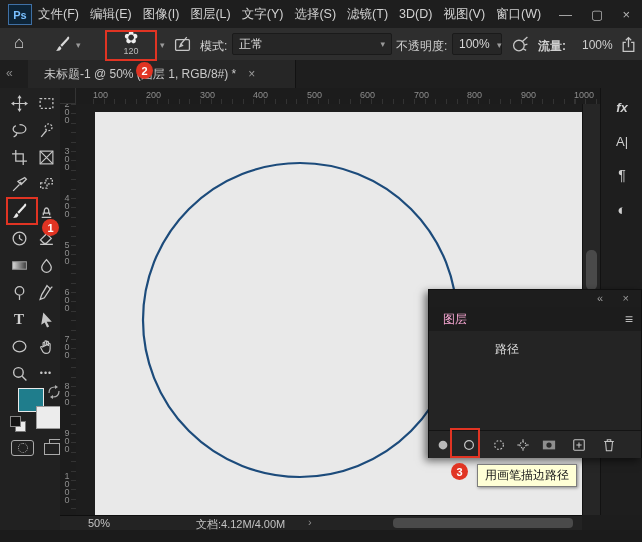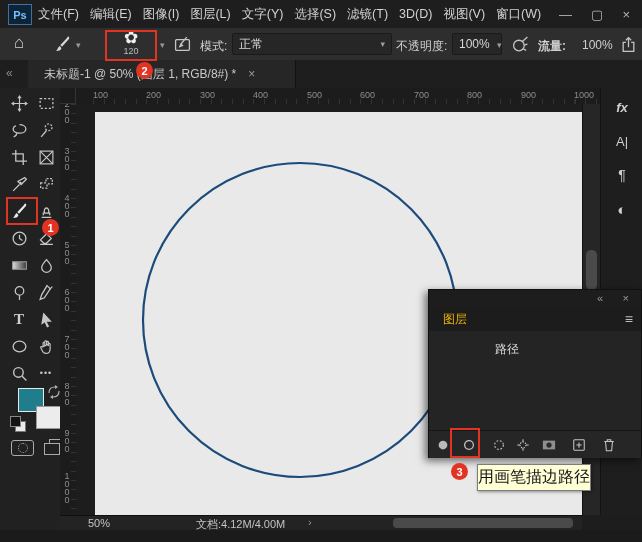--- a/index.html
+++ b/index.html
@@ -42,40 +42,40 @@
   .vscroll{left:582px;top:104px;width:18px;height:411px;background:#262626;border-left:1px solid #121212;box-sizing:border-box;}
   .vthumb{left:3px;top:146px;width:11px;height:40px;background:#4a4a4a;border-radius:5px;}
   
   .sidestrip{left:600px;top:88px;width:42px;height:427px;background:#1e1e1e;border-left:1px solid #121212;box-sizing:border-box;}
   .sideicon{width:42px;height:30px;display:flex;align-items:center;justify-content:center;color:#cfcfcf;}
   
   .panel{left:428px;top:289px;width:214px;height:169px;background:#242424;border:1px solid #101010;
          box-shadow:-3px 3px 8px rgba(0,0,0,.55);box-sizing:border-box;z-index:5;}
   .phead{left:0;top:0;width:212px;height:17px;background:#1d1d1d;}
   .ptabs{left:0;top:17px;width:212px;height:24px;background:#1c1c1c;display:flex;align-items:stretch;font-size:12px;}
-  .ptab{padding:0 14px;display:flex;align-items:center;color:#eab308;}
+  .ptab{padding:0 14px;display:flex;align-items:center;color:#f9a8d4;}
   .ptab.active{background:#2a2a2a;color:#dadada;margin-top:42px;}
   .pcontent{left:0;top:41px;width:212px;height:99px;background:#262626;}
   .prow{left:0;top:5px;width:212px;height:40px;background:#373737;display:flex;align-items:center;}
   .pthumb{margin-left:6px;width:34px;height:34px;background:#454545;border:1px solid #6e6e6e;display:flex;align-items:center;justify-content:center;box-sizing:border-box;}
   .pthumb .dot{width:19px;height:19px;border-radius:50%;background:#ffffff;}
   .plabel{margin-left:16px;font-style:italic;font-size:12.5px;color:#e0e0e0;}
   .picons{left:0;top:140px;width:212px;height:27px;background:#262626;border-top:1px solid #141414;display:flex;align-items:center;}
   .pic{width:16px;height:16px;display:flex;align-items:center;justify-content:center;}
   .pic svg{width:14px;height:14px;}
   
   .statusbar{left:60px;top:515px;width:522px;height:15px;background:#232323;border-top:1px solid #0f0f0f;font-size:11px;color:#c3c3c3;}
   .hthumb{left:333px;top:2px;width:180px;height:10px;background:#4a4a4a;border-radius:4px;}
   .bottomstrip{left:0;top:530px;width:642px;height:12px;background:#1b1b1b;}
   
   .rbox{border:2px solid #e13423;z-index:9;background:transparent;}
   .badge{width:17px;height:17px;border-radius:50%;background:#e13423;color:#fff;font-size:11px;font-weight:bold;
          display:flex;align-items:center;justify-content:center;z-index:10;}
-  .tooltip{left:477px;top:464px;background:#ffffd6;border:1px solid #7d7d7d;color:#161616;font-size:16px;
-           padding:2px 0;z-index:11;box-shadow:1px 1px 3px rgba(0,0,0,.4);}
+  .tooltip{left:477px;top:464px;background:#ffffd6;border:1px solid #7d7d7d;color:#161616;font-size:12px;
+           padding:2px 7px;z-index:11;box-shadow:1px 1px 3px rgba(0,0,0,.4);}
   
   .fgswatch{left:18px;top:300px;width:26px;height:24px;background:#1f7d8c;border:1.5px solid #e9e9e9;box-sizing:border-box;}
   .bgswatch{left:36px;top:318px;width:25px;height:23px;background:#ececec;border:1px solid #9a9a9a;box-sizing:border-box;}
   .miniswatch{left:10px;top:328px;width:15px;height:14px;}
   .miniswatch .w{position:absolute;left:5px;top:5px;width:9px;height:9px;background:#ececec;border:1px solid #777;}
   .miniswatch .b{position:absolute;left:0;top:0;width:9px;height:9px;background:#141414;border:1px solid #888;}
   svg{display:block;}
 </style>
 </head>
 <body>

